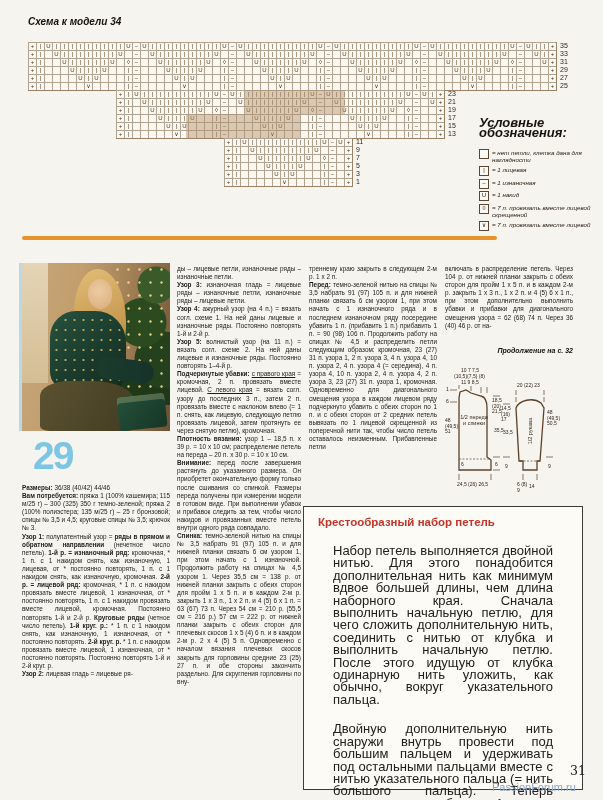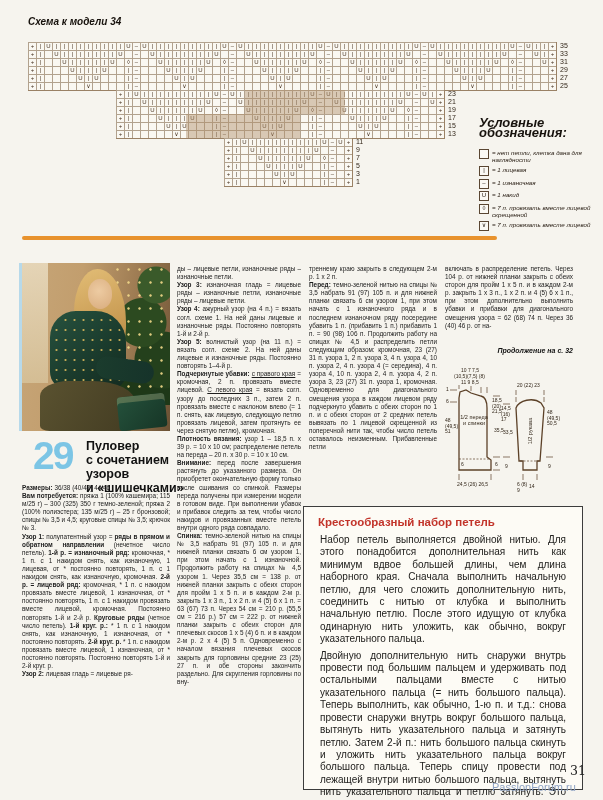--- a/index.html
+++ b/index.html
@@ -41,21 +41,21 @@
   
   .schem{left:445px;top:368px;width:158px;height:138px;}
   .schem svg{position:absolute;left:0;top:0;}
   .s-lab{position:absolute;font-size:5px;line-height:5.6px;color:#33271a;}
   .s-name{position:absolute;font-size:5.5px;line-height:6px;color:#33271a;text-align:center;}
   .s-rot{transform:rotate(-90deg);transform-origin:center;}
   
   .castbox{left:303px;top:506px;width:280px;height:284px;border:1.5px solid #3c3c3c;background:#fdfbf5;
            padding:9px 12px;box-sizing:border-box;}
   .castbox h3{font-size:11.5px;color:#c2342a;margin:0 0 6px 2px;font-weight:bold;}
-  .castbox p{font-size:10px;line-height:12.4px;text-align:justify;margin:4px;color:#21201e;}
+  .castbox p{font-size:13px;line-height:12.4px;text-align:justify;margin:17px;color:#21201e;}
   
   .pageno{left:570px;top:763px;font-family:"DejaVu Serif",serif;font-size:12.5px;color:#222;}
   .watermark{left:492px;top:781px;font-size:11px;color:#8fa3c4;}
 </style>
 </head>
 <body>
 
 <div id="page">
 
   <div class="abs chart-title">Схема к модели 34</div>
@@ -146,26 +146,20 @@
     <div class="ph" style="left:52px;top:6px;width:52px;height:96px;border-radius:45% 55% 40% 50%;background:linear-gradient(160deg,#e2bd76,#c89a52 60%,#a97e3e);"></div>
     <div class="ph" style="left:66px;top:16px;width:24px;height:30px;border-radius:50% 50% 48% 52%;background:radial-gradient(circle at 45% 40%,#edcba2,#d8ab7c);"></div>
     <div class="ph" style="left:28px;top:48px;width:76px;height:78px;border-radius:34% 40% 20% 22%;background:linear-gradient(140deg,#27523f,#1b3c2d 55%,#132b20);"></div>
     <div class="ph" style="left:30px;top:52px;width:72px;height:70px;border-radius:34% 40% 20% 22%;background-image:radial-gradient(circle,rgba(222,186,92,.85) 0 .7px,transparent 1.4px);background-size:9px 10px;"></div>
     <div class="ph" style="left:74px;top:96px;width:58px;height:22px;border-radius:12px;background:linear-gradient(90deg,#1b3c2d,#16332a);transform:rotate(8deg);"></div>
     <div class="ph" style="left:18px;top:118px;width:96px;height:50px;border-radius:30% 45% 10% 10%;background:linear-gradient(120deg,#5a5230,#433c22);"></div>
     <div class="ph" style="right:4px;bottom:2px;width:48px;height:34px;border-radius:4px;background:linear-gradient(135deg,#25523c,#163526);box-shadow:inset 0 6px 0 rgba(240,220,150,.25);transform:rotate(-6deg);"></div>
   </div>
 
   <div class="abs art-num">29</div>
-  <div class="abs art-title">
-    <div>Пуловер</div>
-    <div>с сочетанием</div>
-    <div>узоров</div>
-    <div>и «шишечками»</div>
-  </div>
 
   <div class="col col-a">
       <p><span class="bld">Размеры:</span><span> 36/38 (40/42) 44/46</span></p>
       <p><span class="bld">Вам потребуется:</span><span> пряжа 1 (100% кашемира; 115 м/25 г) – 300 (325) 350 г темно-зеленой; пряжа 2 (100% полиэстера; 135 м/25 г) – 25 г бронзовой; спицы № 3,5 и 4,5; круговые спицы № 3,5; крючок № 3.</span></p>
       <p><span class="bld">Узор 1:</span><span> полупатентный узор = </span><span class="bld">ряды в прямом и обратном направлении</span><span> (нечетное число петель). </span><span class="bld">1-й р. = изнаночный ряд:</span><span> кромочная, * 1 п. с 1 накидом снять, как изнаночную, 1 лицевая, от * постоянно повторять, 1 п. с 1 накидом снять, как изнаночную, кромочная. </span><span class="bld">2-й р. = лицевой ряд:</span><span> кромочная, * 1 п. с накидом провязать вместе лицевой, 1 изнаночная, от * постоянно повторять, 1 п. с 1 накидом провязать вместе лицевой, кромочная. Постоянно повторять 1-й и 2-й р. </span><span class="bld">Круговые ряды</span><span> (четное число петель). </span><span class="bld">1-й круг. р.:</span><span> * 1 п. с 1 накидом снять, как изнаночную, 1 изнаночная, от * постоянно повторять. </span><span class="bld">2-й круг. р.</span><span> * 1 п. с накидом провязать вместе лицевой, 1 изнаночная, от * постоянно повторять. Постоянно повторять 1-й и 2-й круг. р.</span></p>
       <p><span class="bld">Узор 2:</span><span> лицевая гладь = лицевые ря-</span></p>
     </div>
   <div class="col col-b">
       <p><span>ды – лицевые петли, изнаночные ряды – изнаночные петли.</span></p>
       <p><span class="bld">Узор 3:</span><span> изнаночная гладь = лицевые ряды – изнаночные петли, изнаночные ряды – лицевые петли.</span></p>

